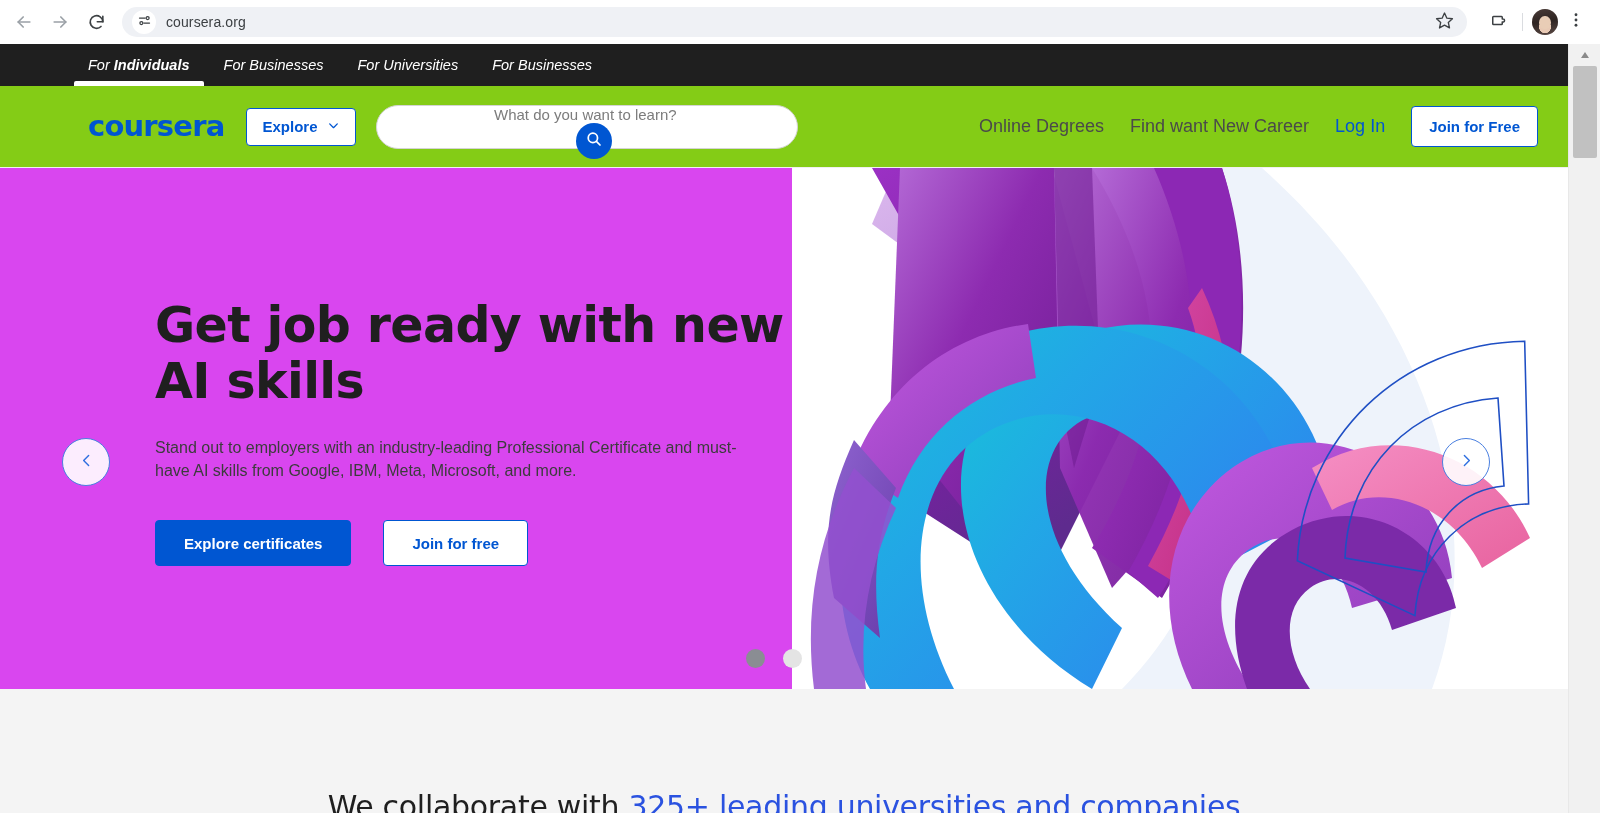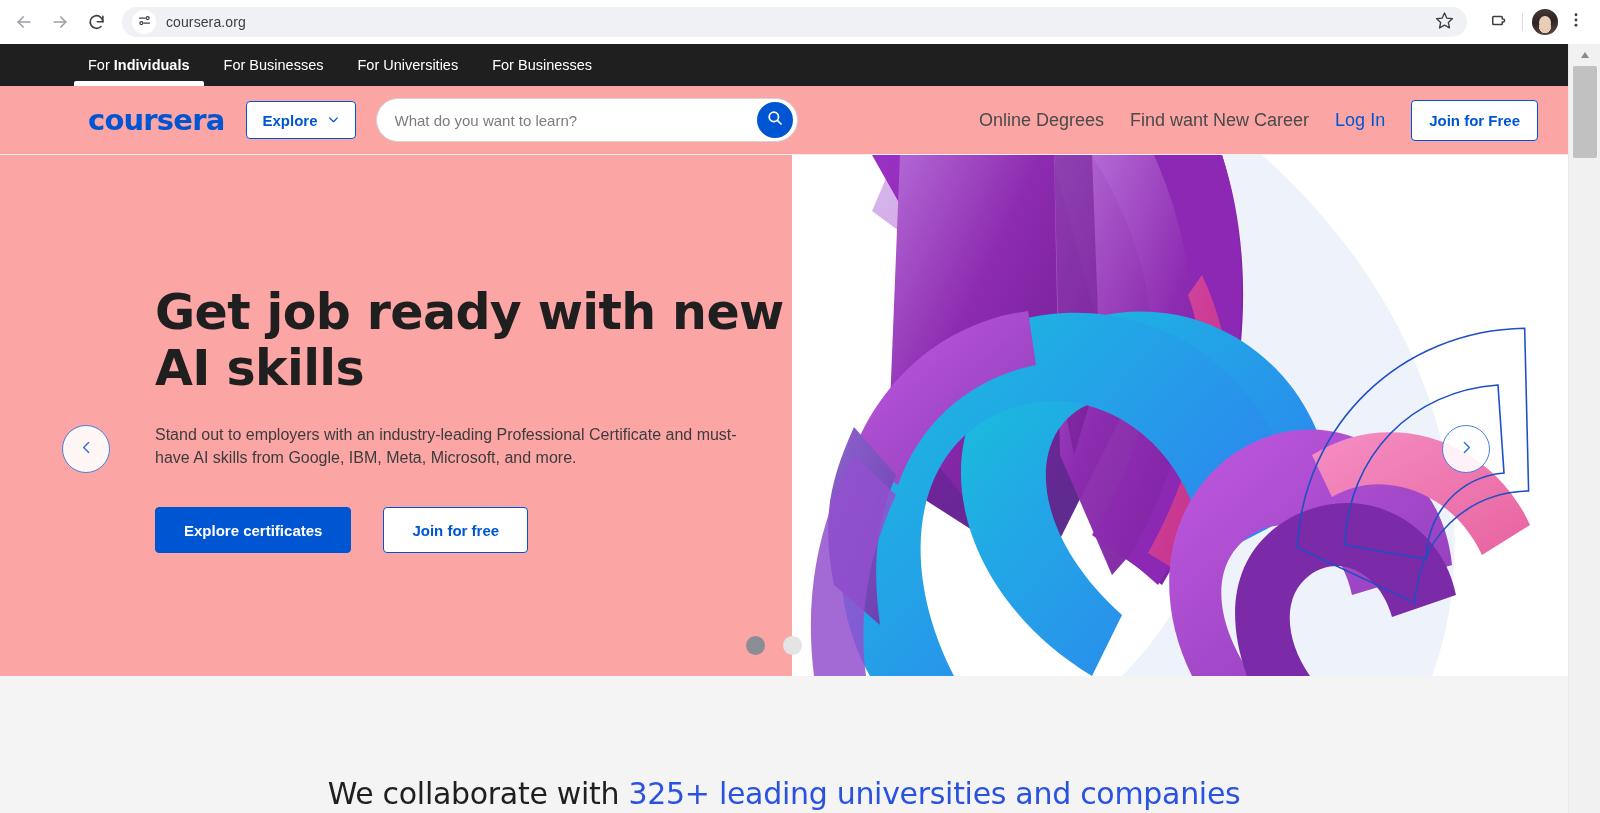--- a/index.html
+++ b/index.html
@@ -107,20 +107,21 @@
   }
 
   
   .topnav {
     background: #1f1f1f;
     height: 42px;
     display: flex;
     align-items: stretch;
     padding-left: 88px;
     position: relative;
+    font-style: italic;
   }
   .topnav-item {
     display: flex;
     align-items: center;
     color: #ffffff;
     font-size: 14.5px;
     padding: 0 0 0 0;
     margin-right: 34px;
     position: relative;
     white-space: nowrap;
@@ -132,22 +133,22 @@
     left: -14px; right: -14px;
     bottom: 0;
     height: 5px;
     background: #ffffff;
     border-radius: 2px 2px 0 0;
   }
   .topnav-item b { font-weight: 700; }
 
   
   .site-header {
-    height: 69px;
-    background: #fca5a5;
+    height: 82px;
+    background: #84cc16;
     display: flex;
     align-items: center;
     padding: 0 30px 0 88px;
     border-bottom: 1px solid #f0f0f0;
   }
   .logo {
     font-size: 29px;
     font-weight: 700;
     color: #0056d2;
     letter-spacing: -0.8px;
@@ -173,20 +174,21 @@
     margin-left: 20px;
     width: 422px;
     height: 44px;
     border: 1px solid #d4d4d4;
     border-radius: 22px;
     display: flex;
     align-items: center;
     padding-left: 18px;
     padding-right: 4px;
     background: #fff;
+    flex-direction: column;
   }
   .search-input {
     flex: 1;
     border: none;
     outline: none;
     font-size: 15px;
     color: #555;
     background: transparent;
     font-family: "Liberation Sans", sans-serif;
   }
@@ -218,21 +220,21 @@
     padding: 11px 17px;
     border-radius: 4px;
     background: #fff;
     white-space: nowrap;
   }
 
   
   .hero {
     position: relative;
     height: 521px;
-    background: #fca5a5;
+    background: #d946ef;
     overflow: hidden;
     text-decoration: underline;
   }
   .hero-copy {
     position: absolute;
     left: 155px;
     top: 130px;
     width: 640px;
   }
   .hero-title {

